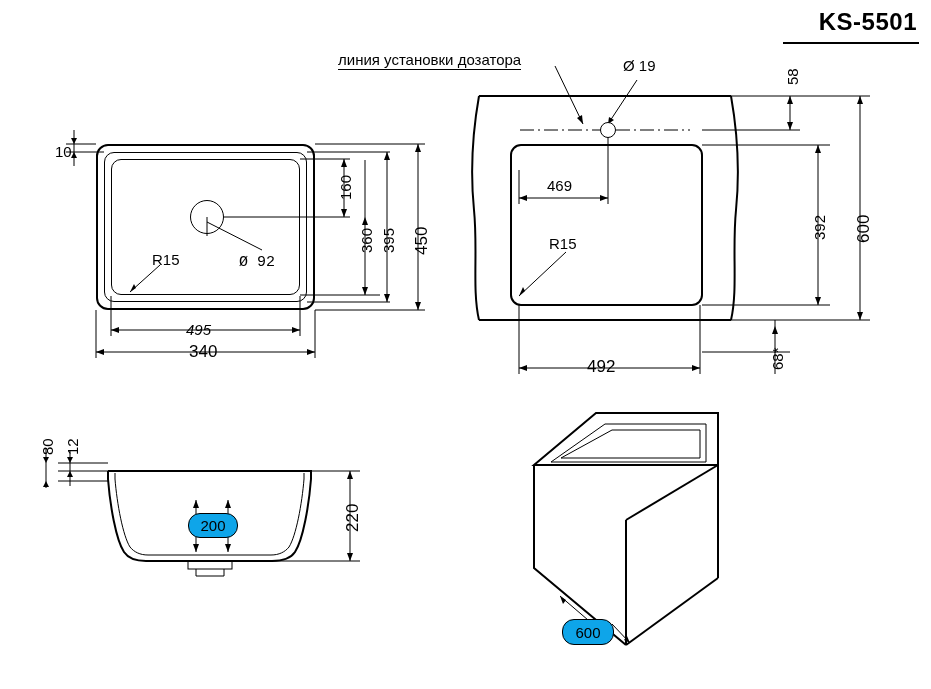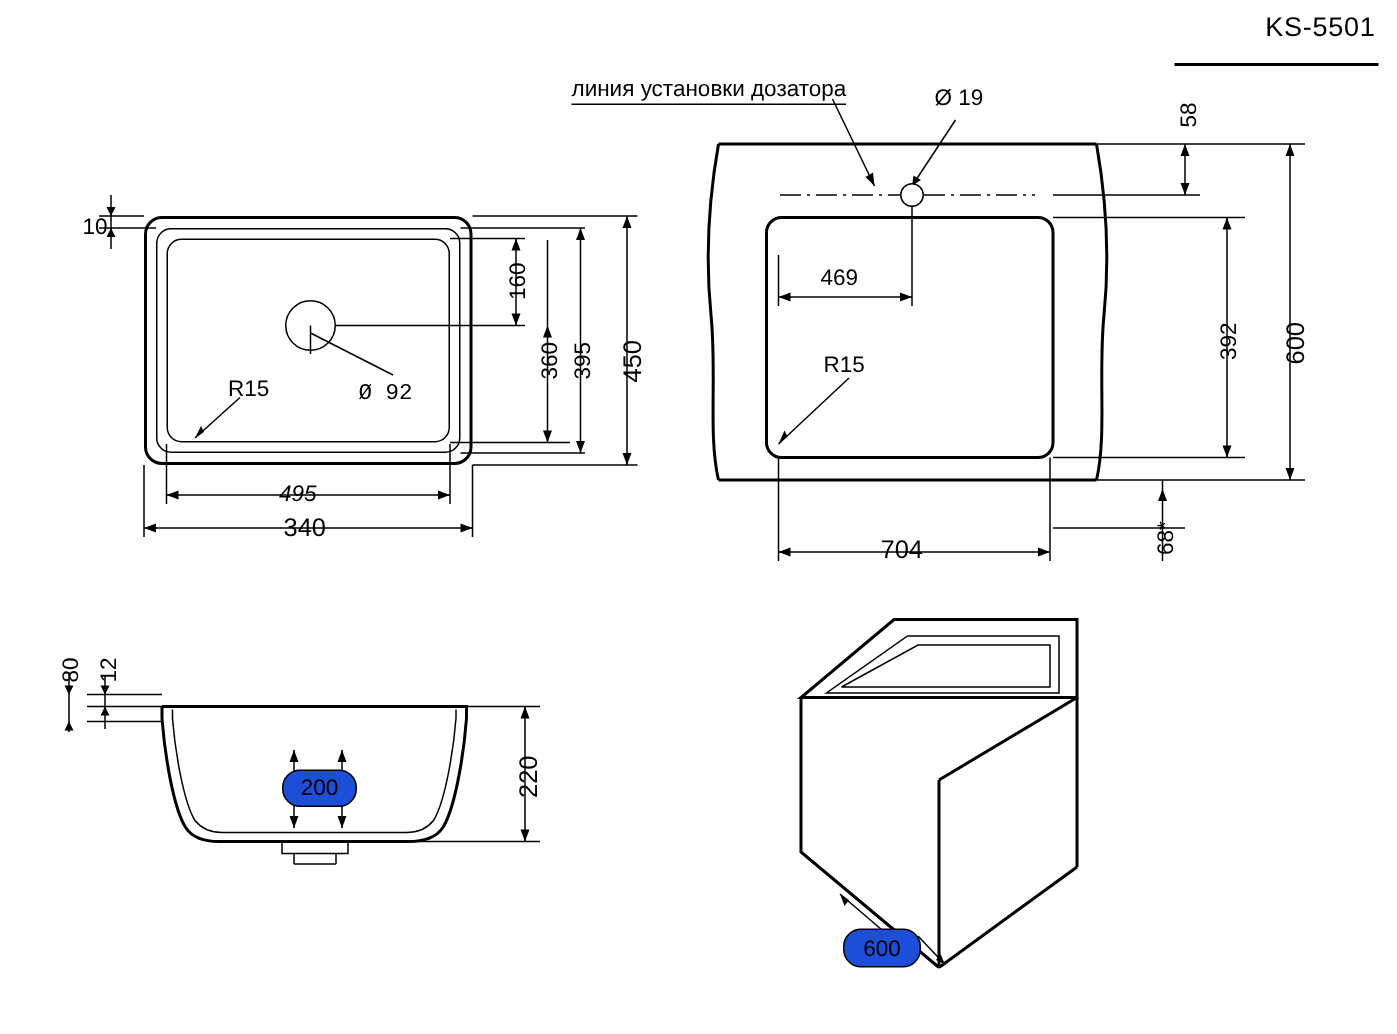--- a/index.html
+++ b/index.html
@@ -4,36 +4,36 @@
 <style>
   html,body{margin:0;padding:0;background:#ffffff;}
   body{width:931px;height:689px;position:relative;font-family:"Liberation Sans",sans-serif;color:#000;overflow:hidden;}
   .sheet{position:absolute;left:0;top:0;width:931px;height:689px;}
   
   .lbl{position:absolute;font-size:15px;color:#000;white-space:nowrap;line-height:1;}
   .lbl.rot{transform-origin:left top;}
   .rrect{position:absolute;border:1px solid #000;box-sizing:border-box;border-radius:10px;}
   .rrect2{position:absolute;border:2px solid #000;box-sizing:border-box;border-radius:12px;}
   .circ{position:absolute;border:1px solid #000;border-radius:50%;box-sizing:border-box;}
-  .title{position:absolute;right:14px;top:8px;font-size:18px;font-weight:normal;letter-spacing:.5px;}
+  .title{position:absolute;right:14px;top:8px;font-size:24px;font-weight:bold;letter-spacing:.5px;}
   .titlerule{position:absolute;right:12px;top:42px;width:136px;height:2px;background:#000;}
-  .oval{position:absolute;border:1px solid #000;border-radius:12px;background:#1d4ed8;
+  .oval{position:absolute;border:1px solid #000;border-radius:12px;background:#0ea5e9;
         display:flex;align-items:center;justify-content:center;font-size:15px;}
   svg{position:absolute;left:0;top:0;overflow:visible;}
   .underline{border-bottom:1px solid #000;padding-bottom:1px;}
 </style>
 </head>
 <body>
 
 <div class="sheet">
 
   <div class="title">KS-5501</div>
   <div class="titlerule"></div>
 
-  <div class="lbl" style="left:338px;top:52px;margin-left:43px;">
+  <div class="lbl" style="left:338px;top:52px;">
     <span class="underline">линия установки дозатора</span>
   </div>
 
   <div class="rrect2" style="left:96px;top:144px;width:219px;height:166px;"></div>
   <div class="rrect" style="left:104px;top:152px;width:203px;height:150px;"></div>
   <div class="rrect" style="left:111px;top:159px;width:189px;height:136px;"></div>
 
   <div class="circ" style="left:190px;top:200px;width:34px;height:34px;"></div>
 
   <svg width="931" height="689">
@@ -157,21 +157,21 @@
 
     <line x1="775" y1="320" x2="775" y2="374" stroke="#000" stroke-width="1"></line>
     <polygon points="775,326 772,334 778,334" fill="#000"></polygon>
   </svg>
 
   <div class="circ" style="left:600px;top:122px;width:16px;height:16px;background:#fff;"></div>
 
   <div class="lbl" style="left:623px;top:58px;">Ø 19</div>
   <div class="lbl" style="left:547px;top:178px;">469</div>
   <div class="lbl" style="left:549px;top:236px;">R15</div>
-  <div class="lbl" style="left:587px;top:358px;font-size:17px;">704</div>
+  <div class="lbl" style="left:587px;top:358px;font-size:17px;">492</div>
   <div class="lbl rot" style="left:785px;top:85px;transform:rotate(-90deg);">58</div>
   <div class="lbl rot" style="left:812px;top:240px;transform:rotate(-90deg);">392</div>
   <div class="lbl rot" style="left:855px;top:243px;transform:rotate(-90deg);font-size:17px;">600</div>
   <div class="lbl rot" style="left:770px;top:370px;transform:rotate(-90deg);">68*</div>
 
   <svg width="931" height="689">
 
     <line x1="108" y1="471" x2="312" y2="471" stroke="#000" stroke-width="2"></line>
 
     <path d="M108,471 L108,479 C110,505 116,540 124,552 C128,558 136,561 146,561

